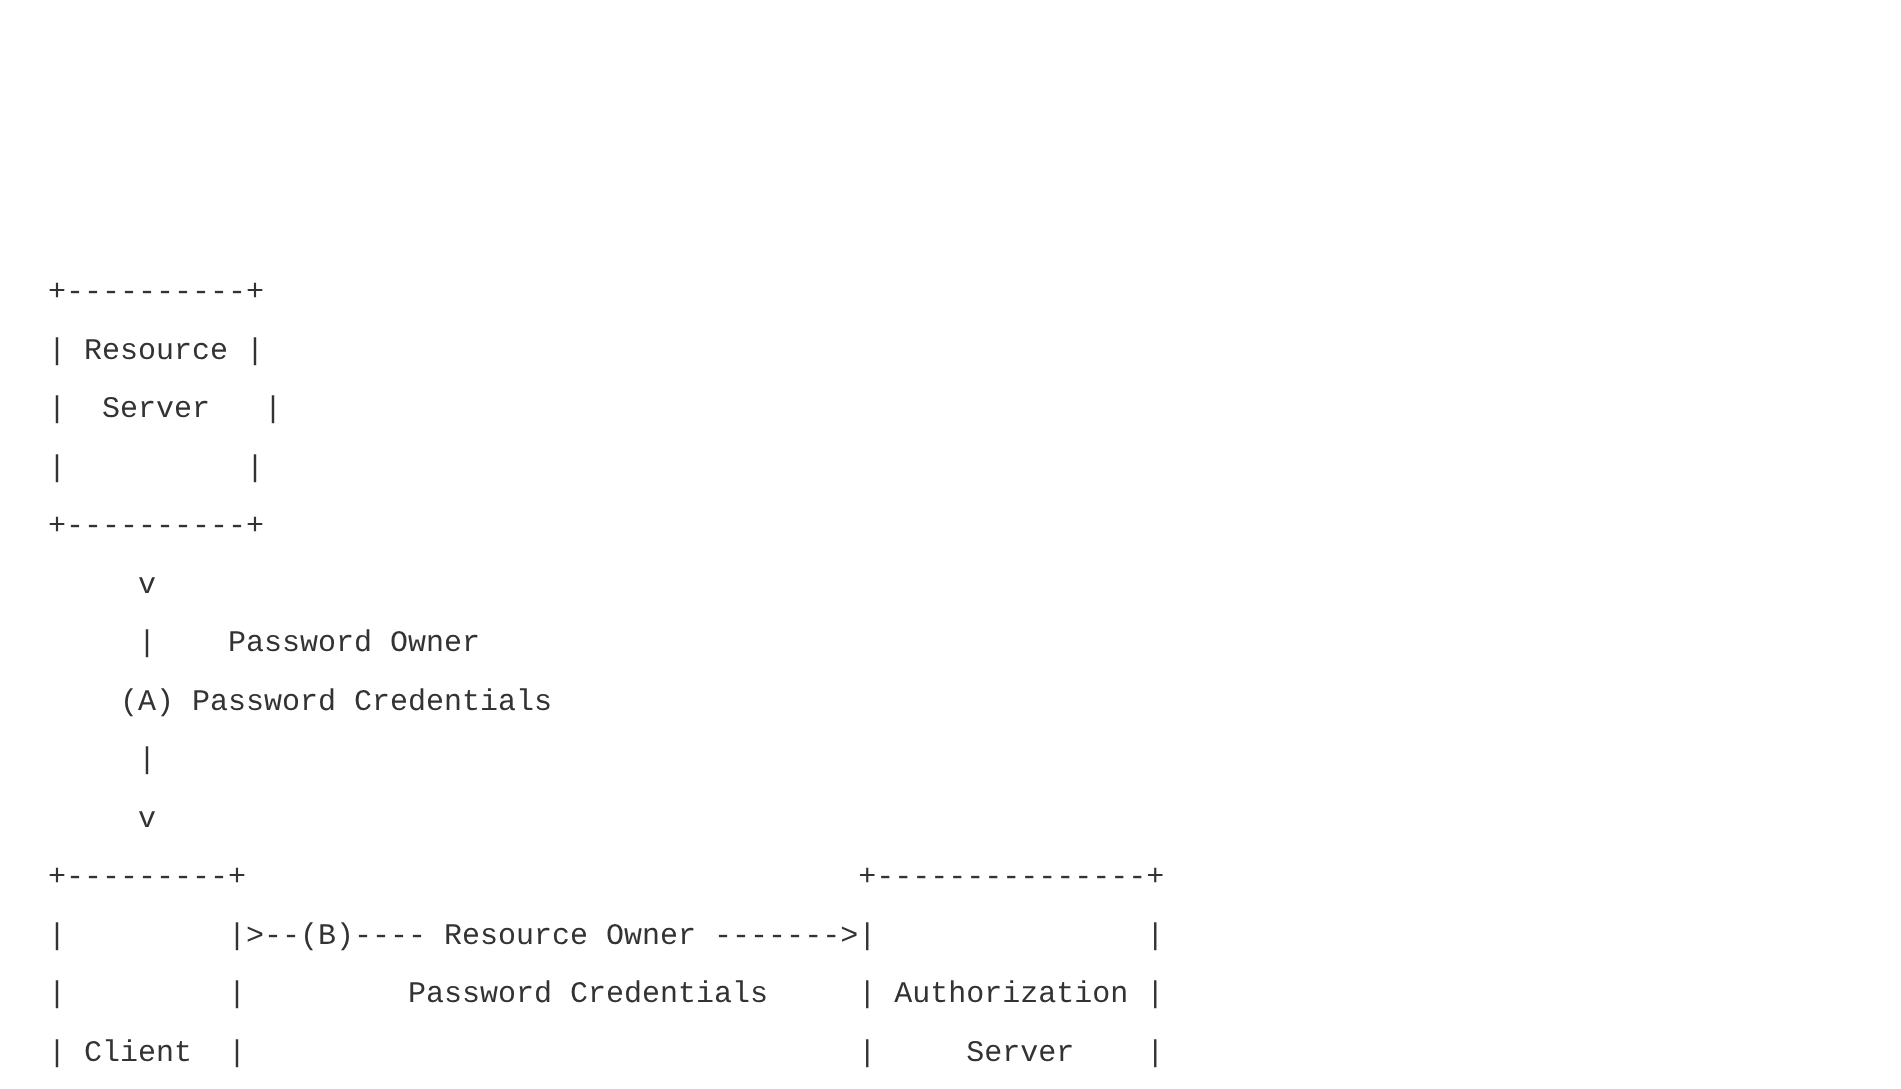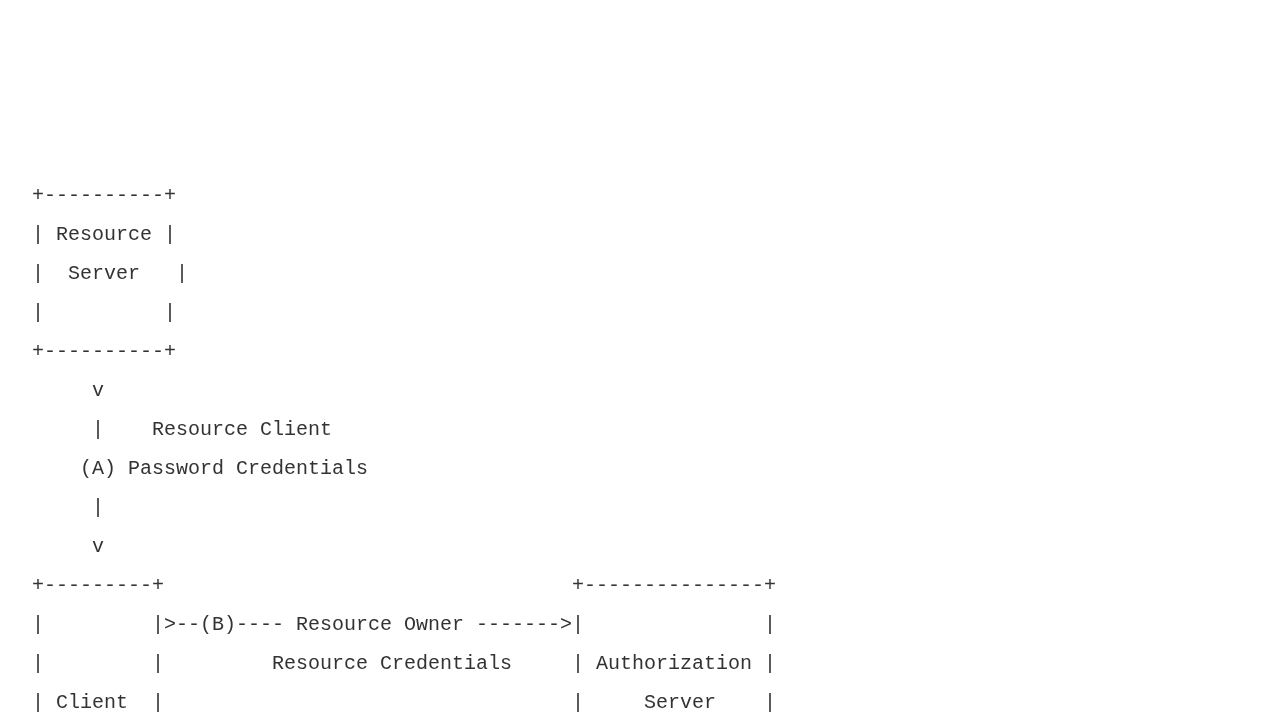--- a/index.html
+++ b/index.html
@@ -20,27 +20,27 @@
 <body>
 
 
 <div class="diagram">
 <span> +----------+</span>
 <span> | Resource |</span>
 <span> |  Server   |</span>
 <span> |          |</span>
 <span> +----------+</span>
 <span>      v</span>
-<span>      |    Resource Client</span>
+<span>      |    Password Owner</span>
 <span>     (A) Password Credentials</span>
 <span>      |</span>
 <span>      v</span>
 <span> +---------+                                  +---------------+</span>
 <span> |         |&gt;--(B)---- Resource Owner -------&gt;|               |</span>
-<span> |         |         Resource Credentials     | Authorization |</span>
+<span> |         |         Password Credentials     | Authorization |</span>
 <span> | Client  |                                  |     Server    |</span>
 
 
 
 </div>
 
 
 
 
 </body></html>

